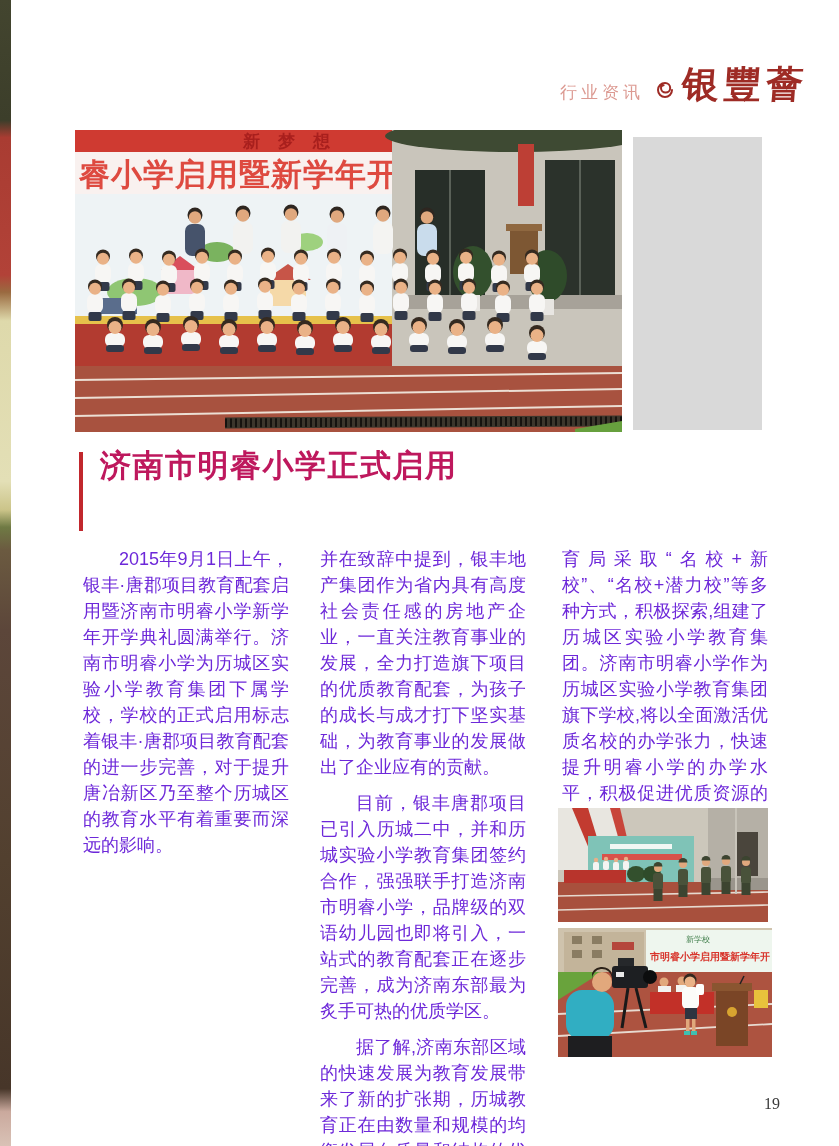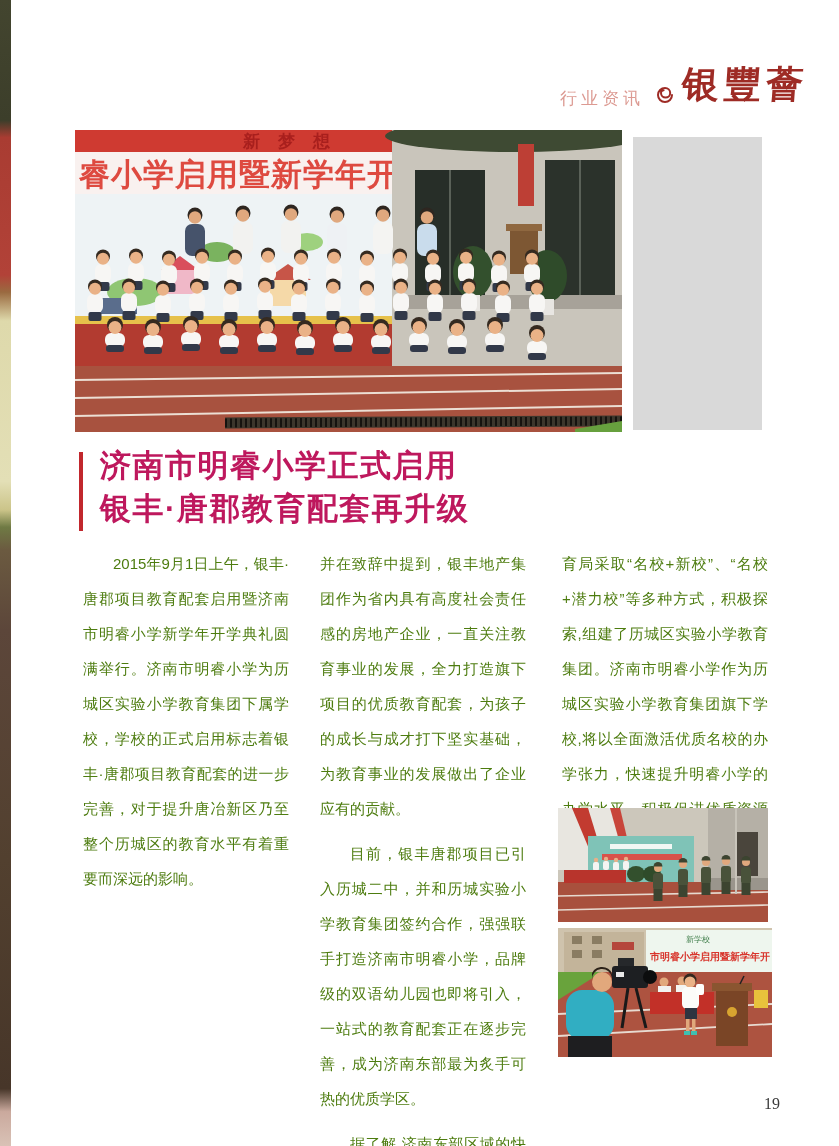--- a/index.html
+++ b/index.html
@@ -12,38 +12,38 @@
     position:absolute;left:0;top:0;width:11px;height:1146px;
     background:linear-gradient(180deg,
       #43452f 0%, #3c3e2a 10.5%,
       #a93c32 12%, #b24238 24%,
       #9a6a40 25.5%, #ded9ab 28%, #e3dfb6 42%, #cbc489 44.5%,
       #6f7a44 46%, #6b5a40 48%,
       #5c463a 55%, #52402f 75%, #473629 95%,
       #caa99d 97%, #d9c2b6 100%);
   }
   
-  .header{position:absolute;left:560px;top:60px;height:50px;display:flex;align-items:flex-end;}
+  .header{position:absolute;left:560px;top:60px;height:50px;display:flex;align-items:center;}
   .section-label{font-size:17px;letter-spacing:4px;color:#dc9a92;margin-top:14px;}
   .logo-swirl{margin:14px 6px 0 10px;}
   .brand{
     font-family:"Liberation Serif",serif;font-weight:bold;
     font-size:37px;letter-spacing:5px;color:#9e2b25;
     transform:skewX(-4deg);
   }
   
   .main-photo{position:absolute;left:75px;top:130px;width:547px;height:302px;overflow:hidden;}
   .gray-bar{position:absolute;left:633px;top:137px;width:129px;height:293px;background:#d9d9d9;}
   
   .headline-bar{position:absolute;left:79px;top:452px;width:4px;height:79px;background:#c1272d;}
   .headline{position:absolute;left:100px;top:444px;margin:0;font-size:31px;line-height:43px;
     font-weight:bold;color:#be185d;letter-spacing:1.5px;}
   
-  .col{position:absolute;top:546px;width:206px;font-size:15px;line-height:35px;
-    color:#4d7c0f;text-align:justify;}
+  .col{position:absolute;top:546px;width:206px;font-size:18px;line-height:26px;
+    color:#6d28d9;text-align:justify;}
   .col-1{left:83px;} .col-2{left:320px;} .col-3{left:562px;}
   .col p{margin:0 0 10px 0;}
   .col p.ind{text-indent:2em;}
   
   .side-photo-top{position:absolute;left:558px;top:808px;width:210px;height:114px;}
   .side-photo-bottom{position:absolute;left:558px;top:928px;width:214px;height:129px;}
   
   .page-number{position:absolute;left:764px;top:1084px;font-family:"Liberation Serif",serif;
     font-size:16px;color:#3a3a3a;margin-top:11px;}
 </style>
@@ -187,21 +187,20 @@
           <use href="#crouchkid" x="462" y="206"></use>
       </g>
     </svg>
   </div>
 
   <div class="gray-bar"></div>
 
   <div class="headline-bar"></div>
   <h1 class="headline">
     <span>济南市明睿小学正式启用</span><br>
-    <span>银丰·唐郡教育配套再升级</span>
   </h1>
 
   <div class="col col-1">
     <p class="ind">2015年9月1日上午，银丰·唐郡项目教育配套启用暨济南市明睿小学新学年开学典礼圆满举行。济南市明睿小学为历城区实验小学教育集团下属学校，学校的正式启用标志着银丰·唐郡项目教育配套的进一步完善，对于提升唐冶新区乃至整个历城区的教育水平有着重要而深远的影响。</p>
   </div>
   <div class="col col-3">
     <p>育局采取“名校+新校”、“名校+潜力校”等多种方式，积极探索,组建了历城区实验小学教育集团。济南市明睿小学作为历城区实验小学教育集团旗下学校,将以全面激活优质名校的办学张力，快速提升明睿小学的办学水平，积极促进优质资源的规模扩张，实现优质教育资源的效益最大化，从而实现高层次的教育公平。</p>
   </div>
   <div class="col col-2">
     <p>并在致辞中提到，银丰地产集团作为省内具有高度社会责任感的房地产企业，一直关注教育事业的发展，全力打造旗下项目的优质教育配套，为孩子的成长与成才打下坚实基础，为教育事业的发展做出了企业应有的贡献。</p>

